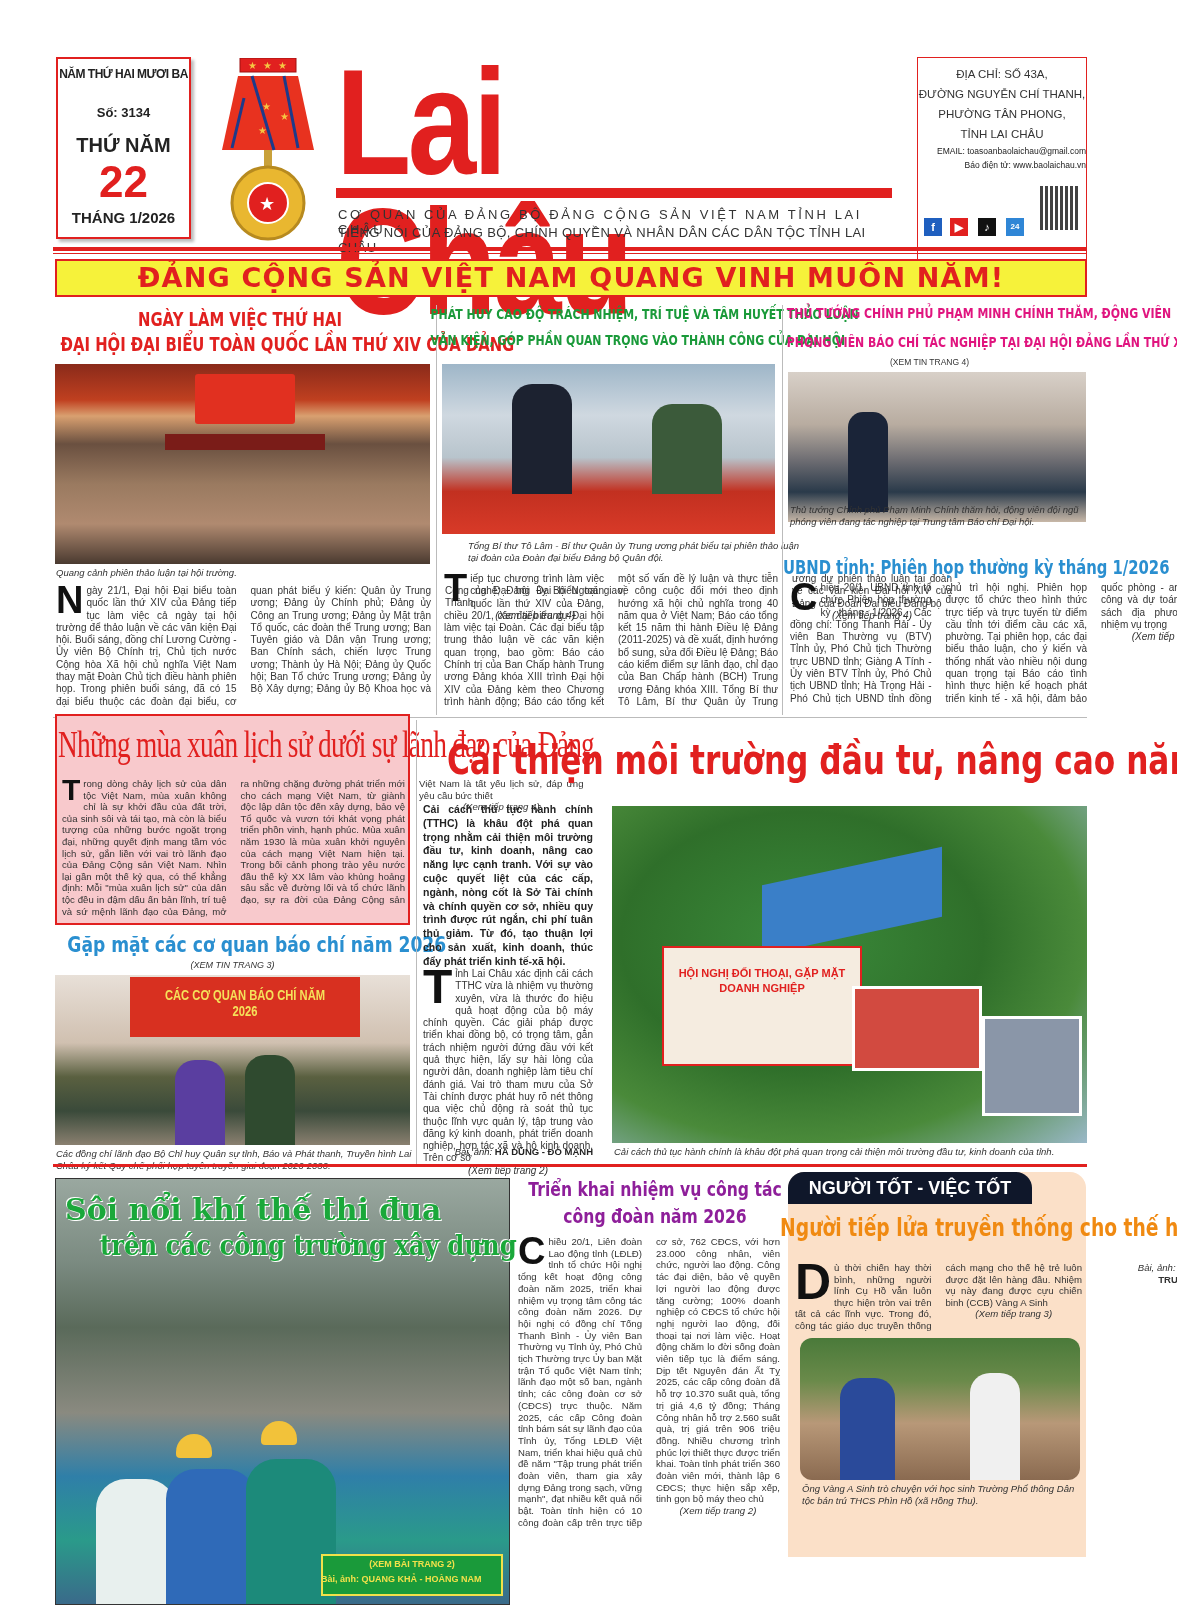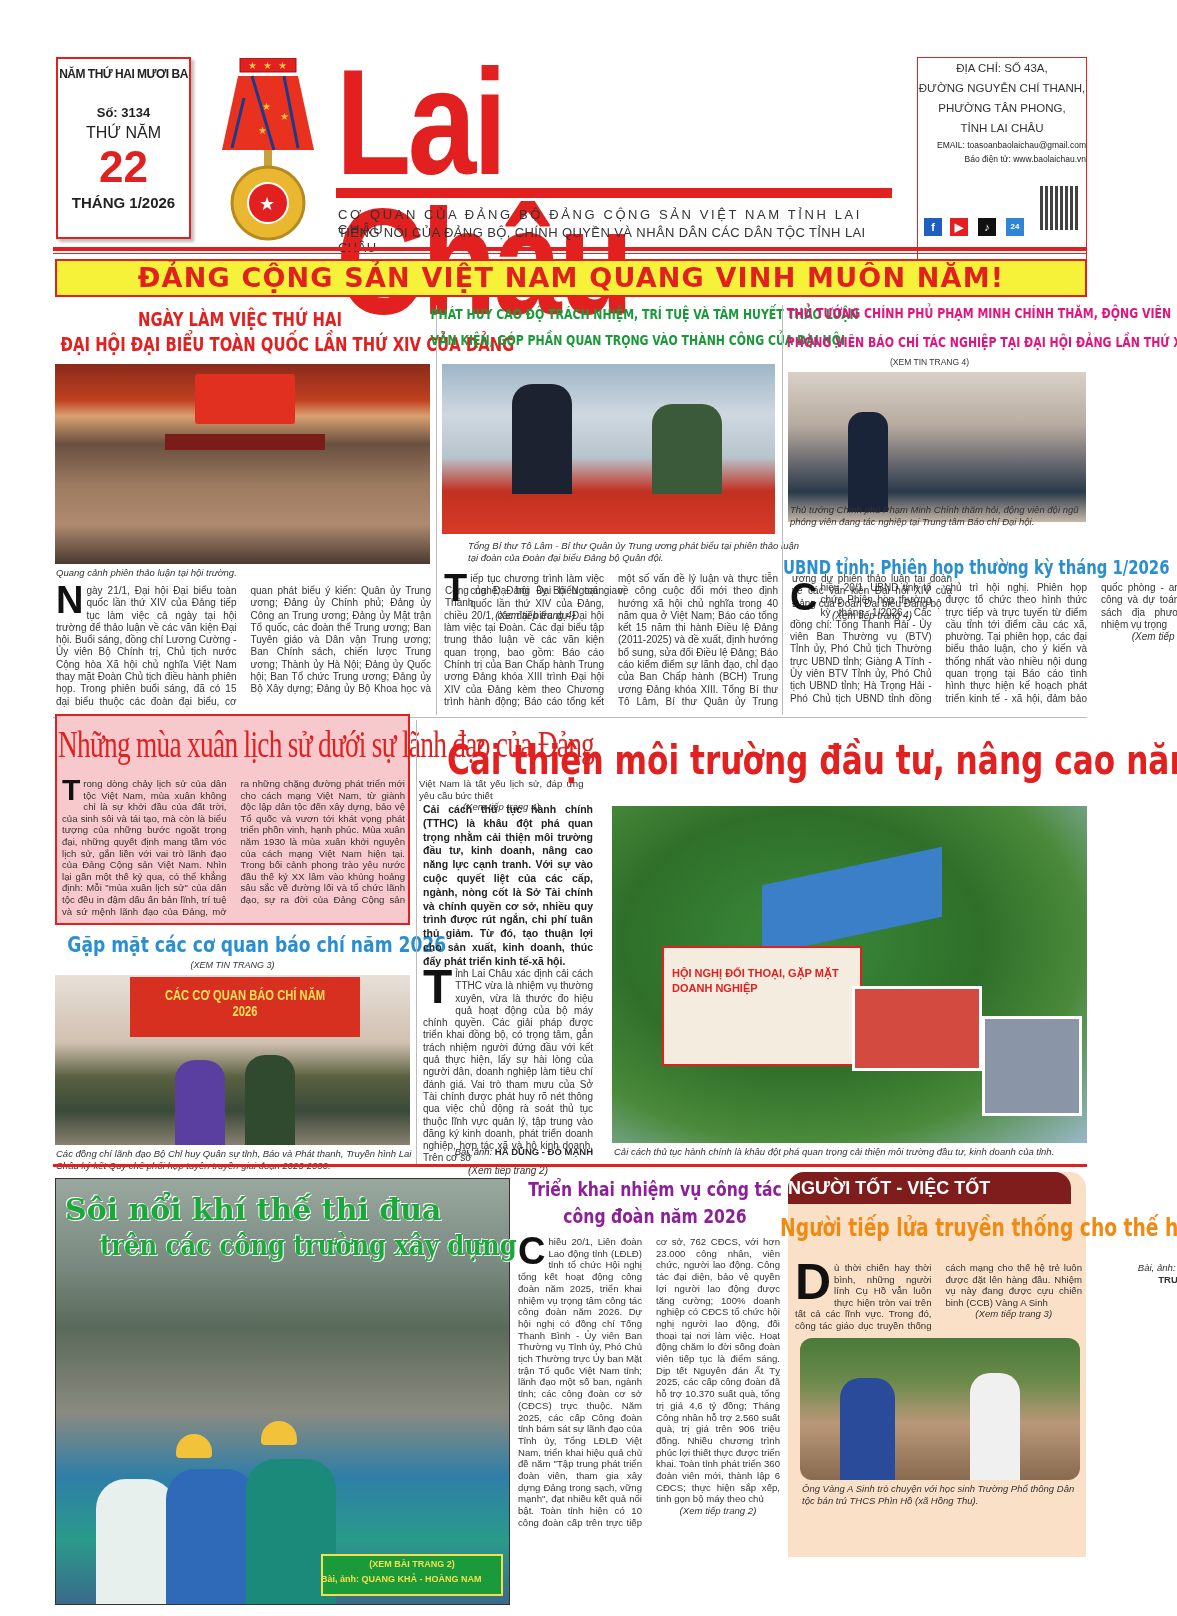--- a/index.html
+++ b/index.html
@@ -2,29 +2,29 @@
 <html><head>
 <meta charset="utf-8">
 <style>
 *{box-sizing:border-box;margin:0;padding:0}
 body{width:1177px;height:1616px;background:#fff;font-family:"Liberation Sans",sans-serif;color:#222;position:relative;overflow:hidden}
 .abs{position:absolute}
 
 #issuebox{left:56px;top:57px;width:135px;height:182px;border:2px solid #e1201f;box-shadow:3px 3px 3px #bbb;text-align:center;padding-top:8px}
 #issuebox .l1{font-size:12px;font-weight:bold;letter-spacing:-.5px}
 #issuebox .l2{font-size:13px;font-weight:bold;margin-top:24px}
-#issuebox .l3{font-size:16px;font-weight:normal;margin-top:4px}
+#issuebox .l3{font-size:20px;font-weight:bold;margin-top:14px}
 #issuebox .l4{font-size:44px;font-weight:bold;color:#e1201f;line-height:46px;margin-top:2px}
 #issuebox .l5{font-size:15px;font-weight:bold;margin-top:4px}
 #medal{left:222px;top:58px;width:92px;height:186px}
 #logo{left:336px;top:52px;width:560px;height:140px;font-family:"Liberation Sans",sans-serif;font-weight:bold;color:#e1201f;font-size:150px;line-height:140px;letter-spacing:-4px;transform:scaleX(.82);transform-origin:left}
 #logobar{left:336px;top:188px;width:556px;height:10px;background:#e1201f}
 #tag1{left:338px;top:207px;width:556px;font-size:13px;letter-spacing:2.6px;color:#333}
 #tag2{left:338px;top:225px;width:556px;font-size:13px;letter-spacing:.4px;color:#333}
-#addrbox{left:917px;top:57px;width:170px;height:230px;border:1.5px solid #e1201f;text-align:center;padding-top:0}
+#addrbox{left:917px;top:57px;width:170px;height:230px;border:1.5px solid #e1201f;text-align:center;padding-top:6px}
 #addrbox .a{font-size:11.5px;line-height:20px;color:#333}
 #addrbox .e{font-size:8.5px;text-align:right;padding-left:4px;color:#222;line-height:14px}
 .soc{position:absolute;top:160px;width:18px;height:18px;font-size:11px;color:#fff;text-align:center;line-height:18px;font-weight:bold}
 #qr{position:absolute;left:122px;top:128px;width:40px;height:44px;background:repeating-linear-gradient(90deg,#222 0 3px,#fff 3px 5px),#222;opacity:.85}
 #rule1{left:53px;top:247px;width:1034px;height:4px;background:#e1201f}
 #rule1b{left:53px;top:253px;width:1034px;height:1px;background:#e1201f}
 #slogan{left:55px;top:259px;width:1032px;height:38px;background:#f6f23a;border:2px solid #e1201f;color:#e1201f;font-weight:bold;font-size:27px;text-align:center;line-height:34px;letter-spacing:1.2px;font-family:"DejaVu Sans",sans-serif}
 
 .hl{font-family:"DejaVu Sans",sans-serif;font-weight:bold;text-align:center;transform:scaleX(.78);transform-origin:center;white-space:nowrap}
 .photo{position:absolute;overflow:hidden}
@@ -156,21 +156,21 @@
 <div class="body" style="left:423px;top:968px;width:170px;height:170px">
   <span class="drop" style="font-size:48px;line-height:38px">T</span><span>ỉnh Lai Châu xác định cải cách TTHC vừa là nhiệm vụ thường xuyên, vừa là thước đo hiệu quả hoạt động của bộ máy chính quyền. Các giải pháp được triển khai đồng bộ, có trọng tâm, gắn trách nhiệm người đứng đầu với kết quả thực hiện, lấy sự hài lòng của người dân, doanh nghiệp làm tiêu chí đánh giá. Vai trò tham mưu của Sở Tài chính được phát huy rõ nét thông qua việc chủ động rà soát thủ tục thuộc lĩnh vực quản lý, tập trung vào đăng ký kinh doanh, phát triển doanh nghiệp, hợp tác xã và hộ kinh doanh. Trên cơ sở</span>
   <span class="more">(Xem tiếp trang 2)</span>
 </div>
 <div class="abs" style="left:423px;top:1146px;width:170px;text-align:right;font-size:9.5px">
   <i>Bài, ảnh: </i><b>HÀ DŨNG - ĐỖ MẠNH</b>
 </div>
 <div class="photo" style="left:612px;top:806px;width:475px;height:337px;background:radial-gradient(ellipse at 40% 40%,#3a8a3a 0%,#2f6f2a 45%,#4a8a3a 70%,#9ab8c8 100%)">
   <div style="position:absolute;left:150px;top:60px;width:180px;height:70px;background:#3a7fc8;transform:skewY(-12deg)"></div>
   <div style="position:absolute;left:50px;top:140px;width:200px;height:120px;background:#f5ece0;border:2px solid #e1201f"></div>
-  <div style="position:absolute;left:60px;top:160px;width:180px;text-align:left;color:#e1201f;font-weight:bold;font-size:11px;line-height:15px">HỘI NGHỊ ĐỐI THOẠI, GẶP MẶT DOANH NGHIỆP</div>
+  <div style="position:absolute;left:60px;top:160px;width:180px;text-align:center;color:#e1201f;font-weight:bold;font-size:11px;line-height:15px">HỘI NGHỊ ĐỐI THOẠI, GẶP MẶT DOANH NGHIỆP</div>
   <div style="position:absolute;left:240px;top:180px;width:130px;height:85px;background:#d24a40;border:3px solid #fff"></div>
   <div style="position:absolute;left:370px;top:210px;width:100px;height:100px;background:#8a96a8;border:3px solid #fff"></div>
 </div>
 <div class="cap" style="left:614px;top:1146px;width:480px">Cải cách thủ tục hành chính là khâu đột phá quan trọng cải thiện môi trường đầu tư, kinh doanh của tỉnh.</div>
 
 <div class="hrule" style="left:53px;top:1164px;width:1034px"></div>
 
 <div class="photo" style="left:55px;top:1178px;width:455px;height:427px;background:linear-gradient(180deg,#9aa8a0 0%,#7a8a80 20%,#5a6a5a 35%,#8a8a80 55%,#2f7fa8 70%,#2a9a8a 85%,#3a6a8a 100%);border:1px solid #333">
   <div style="position:absolute;left:40px;top:300px;width:80px;height:127px;background:#e8f0ee;border-radius:30px 30px 0 0"></div>
   <div style="position:absolute;left:110px;top:290px;width:90px;height:137px;background:#2f6ab8;border-radius:30px 30px 0 0"></div>
@@ -185,21 +185,21 @@
 <div class="abs" style="left:100px;top:1230px;font-family:'DejaVu Serif',serif;font-weight:bold;font-size:27px;color:#1aa83a;text-shadow:1px 1px 0 #fff,-1px -1px 0 #fff;transform:scaleX(.9);transform-origin:left">trên các công trường xây dựng</div>
 
 <div class="abs hl" style="left:470px;top:1177px;width:370px;font-size:20px;color:#8e1f9a">Triển khai nhiệm vụ công tác</div>
 <div class="abs hl" style="left:470px;top:1204px;width:370px;font-size:20px;color:#8e1f9a">công đoàn năm 2026</div>
 <div class="body cols2" style="left:518px;top:1236px;width:262px;height:318px;font-size:9.6px;line-height:11.7px">
   <span class="drop">C</span><span>hiều 20/1, Liên đoàn Lao động tỉnh (LĐLĐ) tỉnh tổ chức Hội nghị tổng kết hoạt động công đoàn năm 2025, triển khai nhiệm vụ trọng tâm công tác công đoàn năm 2026. Dự hội nghị có đồng chí Tống Thanh Bình - Ủy viên Ban Thường vụ Tỉnh ủy, Phó Chủ tịch Thường trực Ủy ban Mặt trận Tổ quốc Việt Nam tỉnh; lãnh đạo một số ban, ngành tỉnh; các công đoàn cơ sở (CĐCS) trực thuộc. Năm 2025, các cấp Công đoàn tỉnh bám sát sự lãnh đạo của Tỉnh ủy, Tổng LĐLĐ Việt Nam, triển khai hiệu quả chủ đề năm "Tập trung phát triển đoàn viên, tham gia xây dựng Đảng trong sạch, vững mạnh", đạt nhiều kết quả nổi bật. Toàn tỉnh hiện có 10 công đoàn cấp trên trực tiếp cơ sở, 762 CĐCS, với hơn 23.000 công nhân, viên chức, người lao động. Công tác đại diện, bảo vệ quyền lợi người lao động được tăng cường; 100% doanh nghiệp có CĐCS tổ chức hội nghị người lao động, đối thoại tại nơi làm việc. Hoạt động chăm lo đời sống đoàn viên tiếp tục là điểm sáng. Dịp tết Nguyên đán Ất Tỵ 2025, các cấp công đoàn đã hỗ trợ 10.370 suất quà, tổng trị giá 4,6 tỷ đồng; Tháng Công nhân hỗ trợ 2.560 suất quà, trị giá trên 906 triệu đồng. Nhiều chương trình phúc lợi thiết thực được triển khai. Toàn tỉnh phát triển 360 đoàn viên mới, thành lập 6 CĐCS; thực hiện sắp xếp, tinh gọn bộ máy theo chủ</span>
   <span class="more">(Xem tiếp trang 2)</span>
 </div>
 
 <div class="abs" style="left:788px;top:1172px;width:298px;height:385px;background:#fbe0c8;border-radius:16px 16px 0 0"></div>
-<div class="abs" style="left:788px;top:1172px;width:283px;height:32px;background:#7f1d1d;border-radius:16px 16px 0 0;color:#fff;font-weight:bold;font-size:18px;line-height:32px">NGƯỜI TỐT - VIỆC TỐT</div>
+<div class="abs" style="left:788px;top:1172px;width:244px;height:32px;background:#0f172a;border-radius:16px 16px 0 0;color:#fff;font-weight:bold;font-size:18px;text-align:center;line-height:32px">NGƯỜI TỐT - VIỆC TỐT</div>
 <div class="abs hl" style="left:735px;top:1214px;width:410px;font-size:24px;color:#f08a12">Người tiếp lửa truyền thống cho thế hệ trẻ</div>
 <div class="body cols2" style="left:795px;top:1262px;width:287px;height:78px;font-size:9.6px;line-height:11.6px">
   <span class="drop" style="font-size:50px;line-height:40px">D</span><span>ù thời chiến hay thời bình, những người lính Cụ Hồ vẫn luôn thực hiện tròn vai trên tất cả các lĩnh vực. Trong đó, công tác giáo dục truyền thống cách mạng cho thế hệ trẻ luôn được đặt lên hàng đầu. Nhiệm vụ này đang được cựu chiến binh (CCB) Vàng A Sinh</span>
   <span class="more">(Xem tiếp trang 3)</span>
   <span style="display:block;text-align:right;font-size:9.6px"><i>Bài, ảnh: </i><b>BÍCH DIỆP - TRƯƠNG DŨNG</b></span>
 </div>
 <div class="photo" style="left:800px;top:1338px;width:280px;height:142px;border-radius:12px;background:linear-gradient(180deg,#4a7a3a 0%,#6a8a4a 30%,#b89878 60%,#8a6a50 100%)">
   <div style="position:absolute;left:40px;top:40px;width:55px;height:102px;background:#2a4a9a;border-radius:20px 20px 0 0"></div>
   <div style="position:absolute;left:170px;top:35px;width:50px;height:107px;background:#f0f0f0;border-radius:20px 20px 0 0"></div>
 </div>

